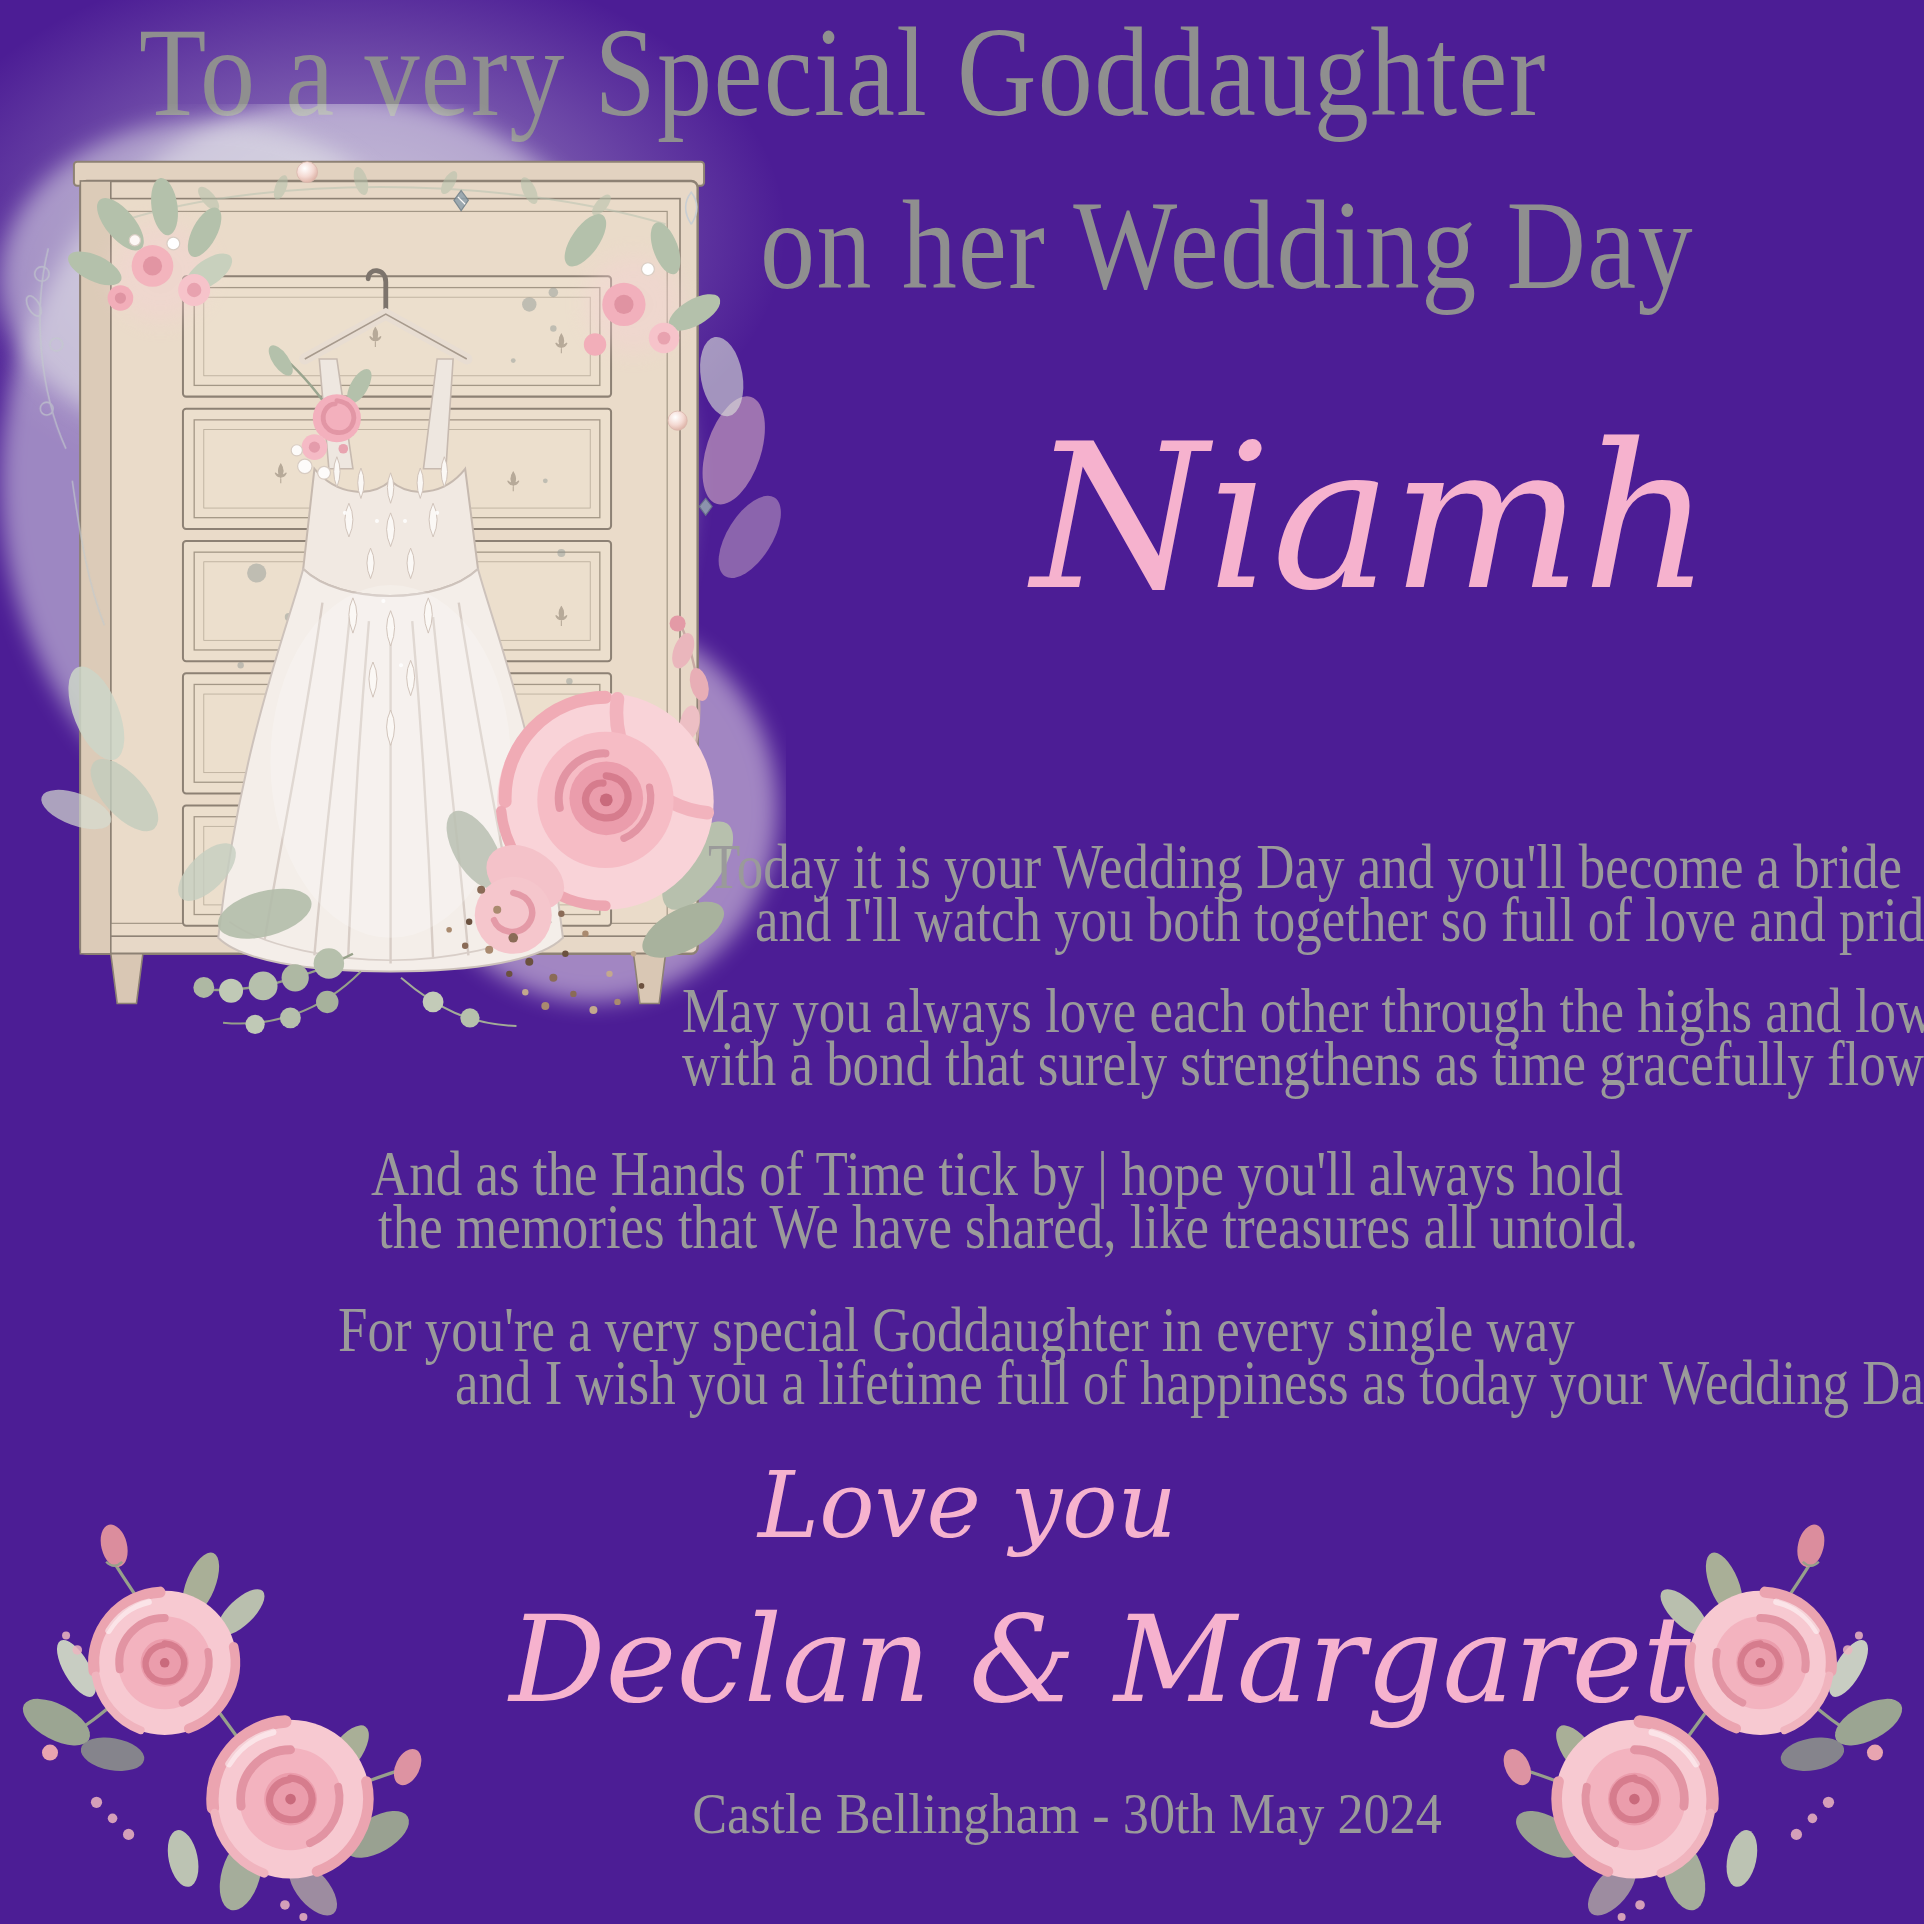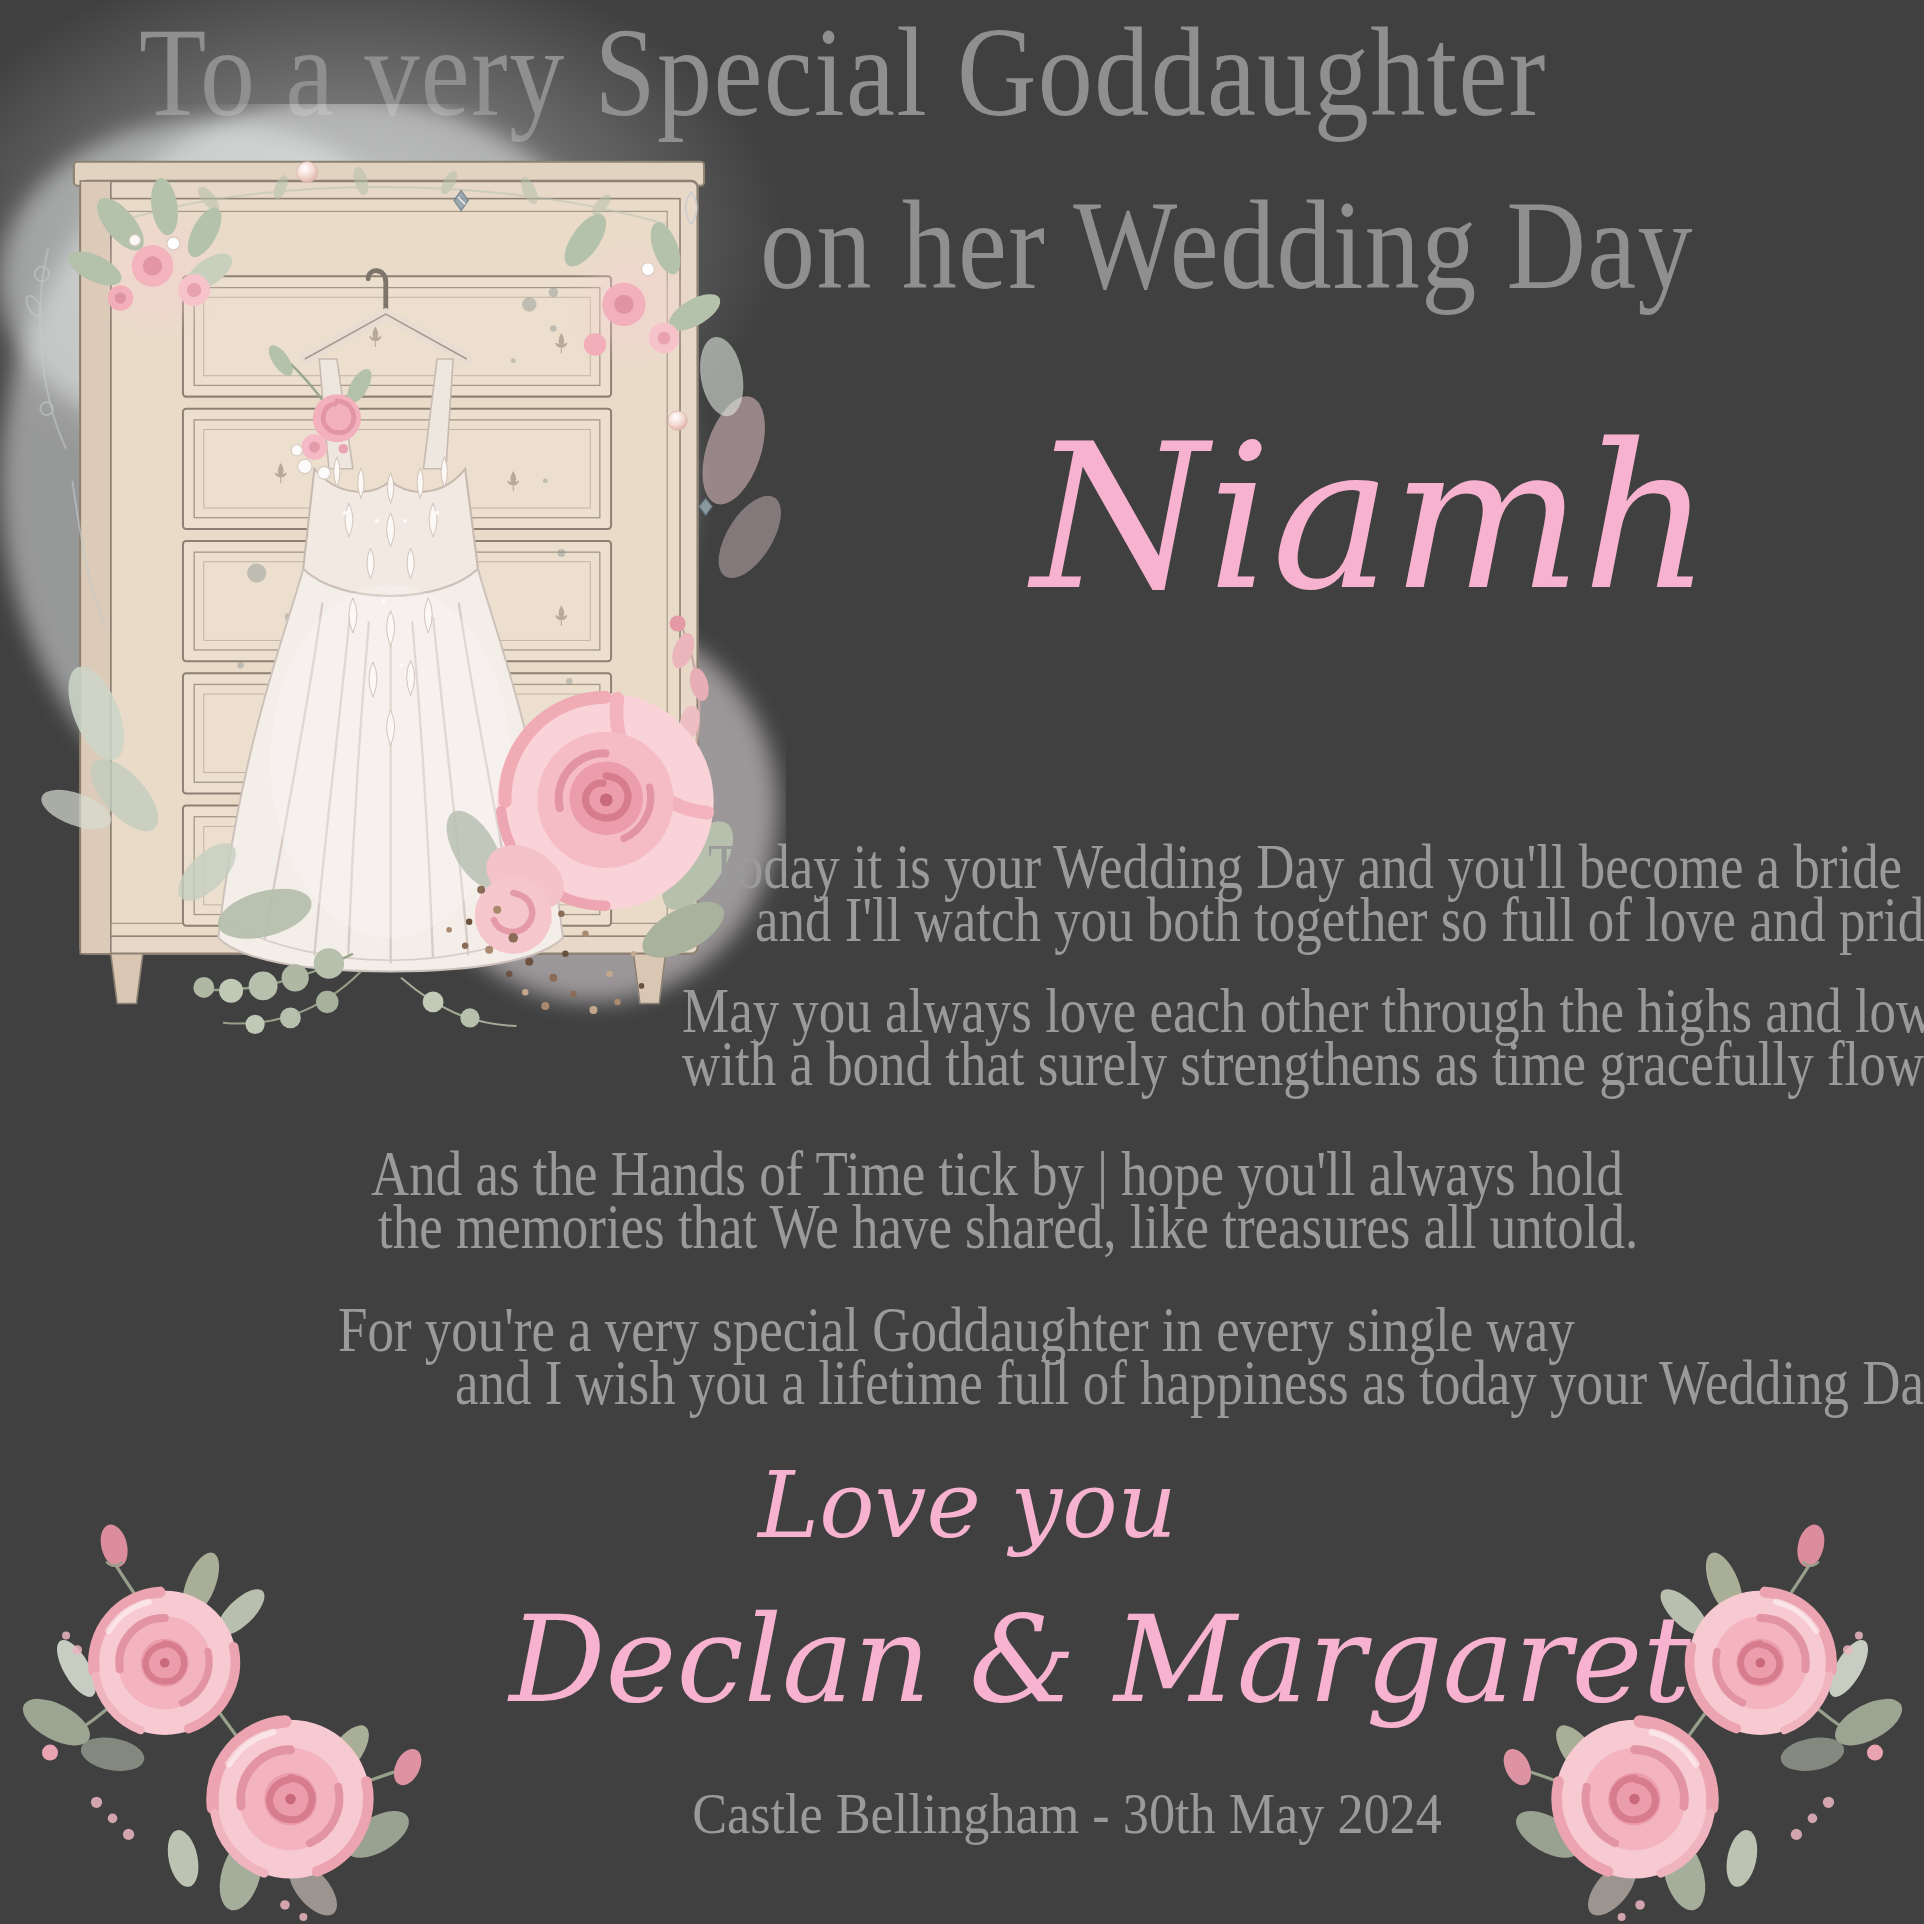--- a/index.html
+++ b/index.html
@@ -1,16 +1,16 @@
 <!DOCTYPE html>
 <html style="font-size:13px"><head>
 <meta charset="utf-8">
 <style>
   html,body{margin:0;padding:0;background:#ffffff;}
-  .card{position:relative;width:1925px;height:1925px;background:#404040;overflow:hidden;
+  .card{position:relative;width:1925px;height:1925px;background:#4c1d95;overflow:hidden;
         font-family:"Liberation Serif",serif;}
   .abs{position:absolute;}
   .t-serif{font-family:"Liberation Serif",serif;color:#9a9a9a;white-space:nowrap;text-align:center;line-height:1;}
   .title-line{font-size:128px;color:#8f8f8f;letter-spacing:1.6px;transform:scaleX(.86);transform-origin:center top;}
   .poem-line{font-size:63px;color:#9a9a9a;transform:scaleX(.84);transform-origin:center top;}
   .script{font-family:"DejaVu Serif",serif;font-style:italic;color:#f6b2ce;white-space:nowrap;text-align:center;line-height:1;}
   .wash{background:radial-gradient(closest-side,#e9eceb,rgba(255,255,255,0));opacity:.55;pointer-events:none;}
   svg{display:block;}
 </style>
 </head>

